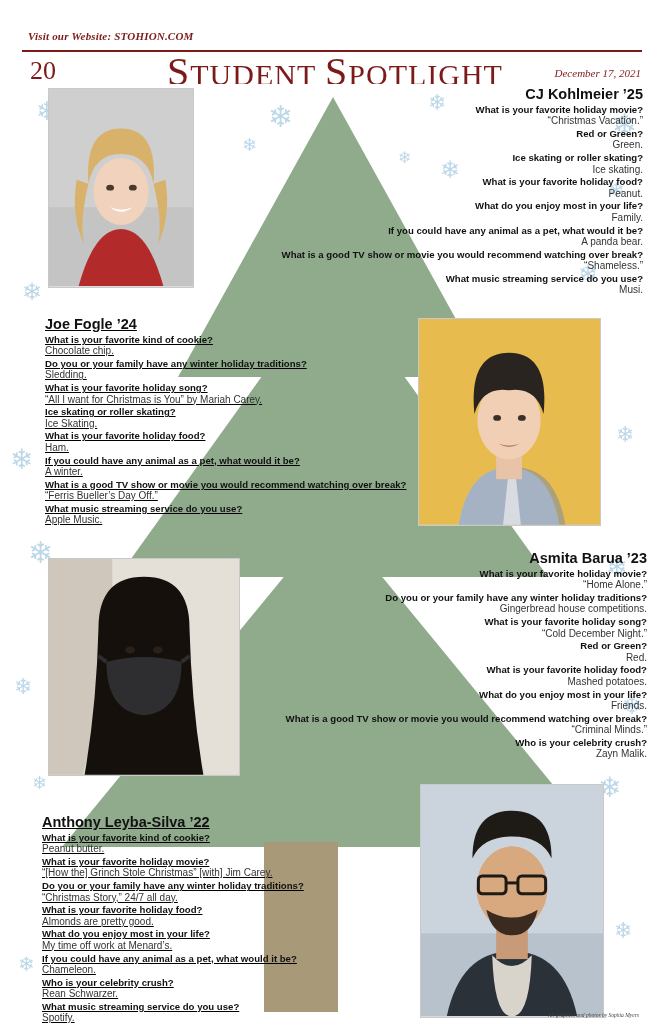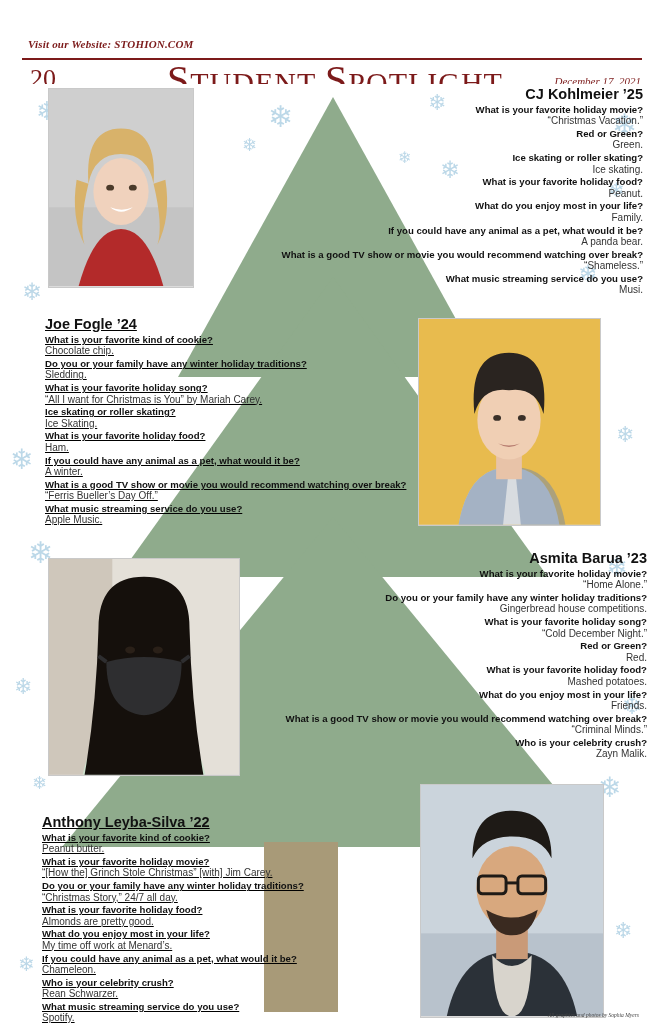--- a/index.html
+++ b/index.html
@@ -7,21 +7,21 @@
   body {
     width: 663px; height: 1024px;
     background: #ffffff;
     font-family: "Liberation Sans", sans-serif;
     position: relative;
     overflow: hidden;
   }
 
   
   .masthead {
-    position: absolute; top:12px; left:0; width:663px; height:84px;
+    position: absolute; top:4px; left:0; width:663px; height:84px;
   }
   .website-line {
     position:absolute; left:28px; top:26px;
     font-family: "Liberation Serif", serif;
     font-style: italic; font-weight: bold;
     font-size: 11px; color:#7c1a1a;
     letter-spacing:0.2px;
   }
   .page-number {
     position:absolute; left:30px; top:52px;

